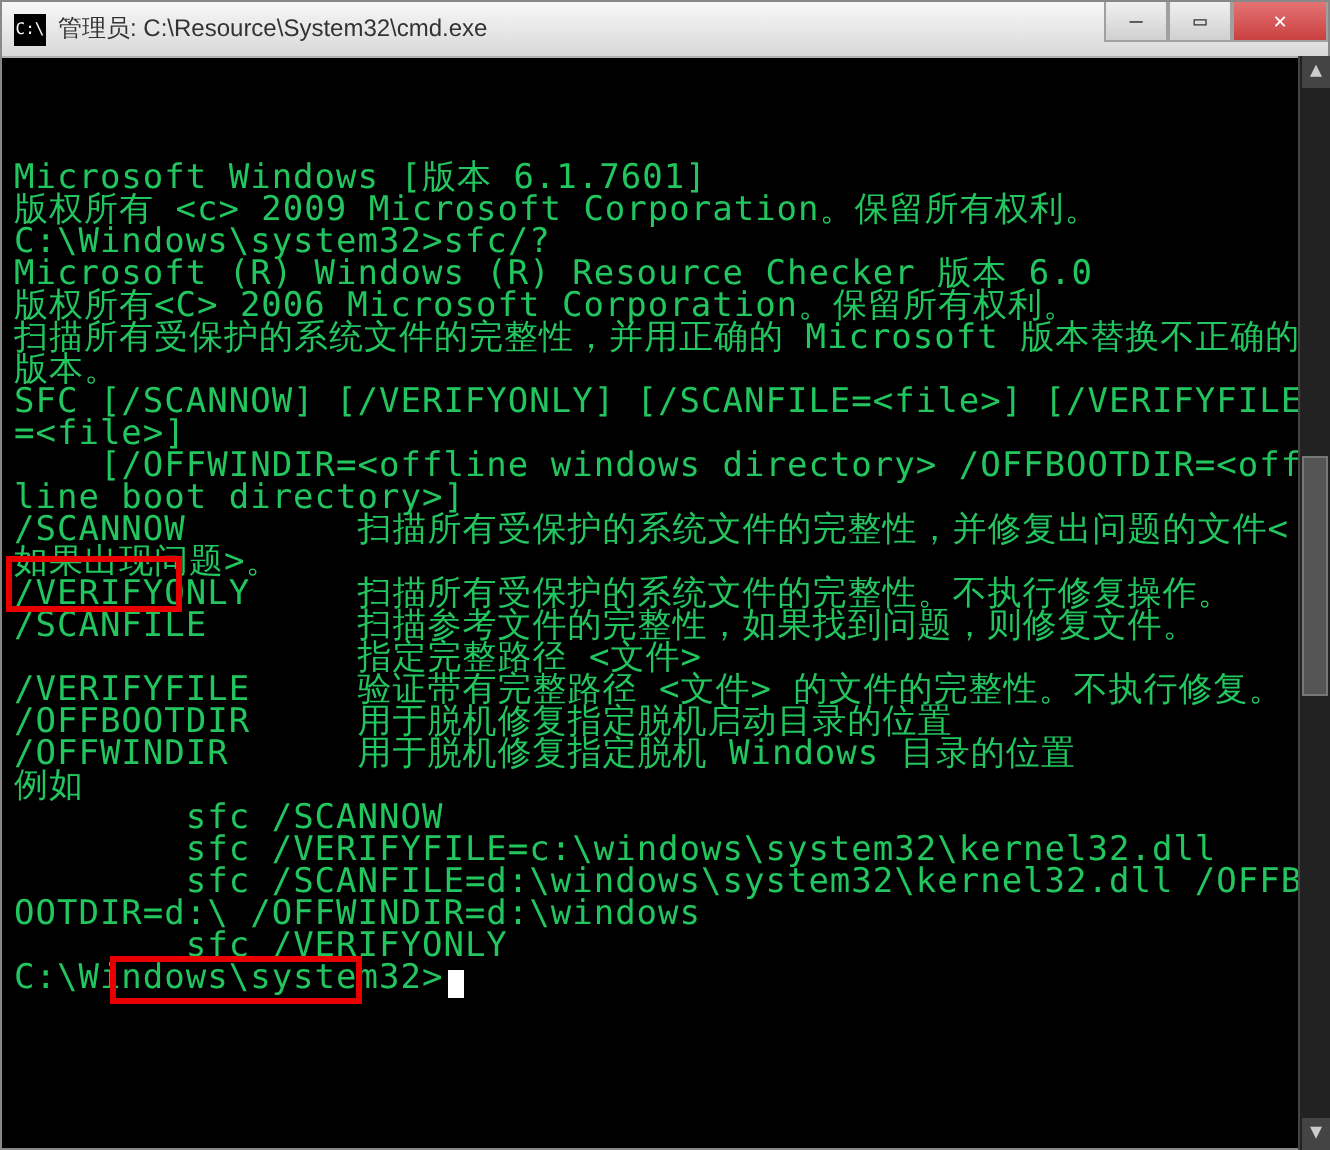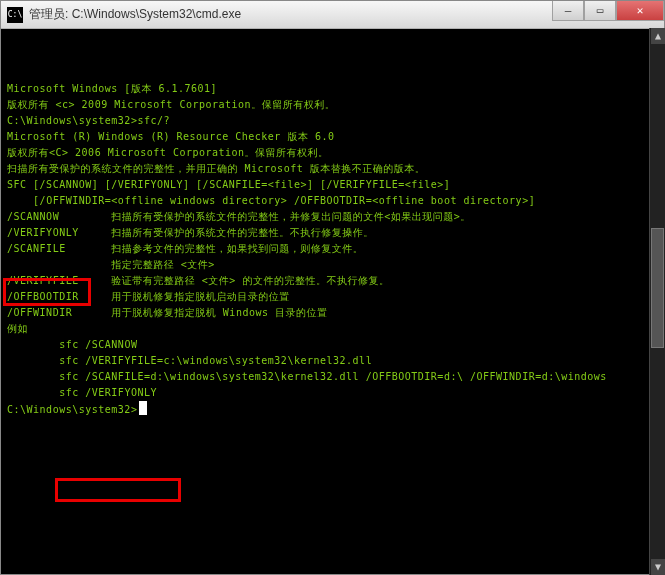--- a/index.html
+++ b/index.html
@@ -56,26 +56,26 @@
     font-size: 11px;
     color: #333;
   }
   .win-btn.close {
     width: 48px;
     background: linear-gradient(to bottom, #e57373, #c94141);
     color: #fff;
   }
   .terminal {
     background: #000;
-    color: #84cc16;
+    color: #22c55e;
     width: 100%;
     height: calc(100% - 28px);
     padding: 4px 6px;
     font-family: "SimSun", "NSimSun", "Consolas", monospace;
-    font-size: 10px;
+    font-size: 17px;
     line-height: 16px;
     white-space: pre;
     overflow: hidden;
     position: relative;
     letter-spacing: 0.5px;
   }
   .terminal .line { white-space: pre-wrap; word-break: break-all; }
   .hl {
     border: 3px solid #e80000;
     position: absolute;
@@ -121,21 +121,21 @@
     left: 1px;
   }
   .scrollbar .arrow.up { top: 0; }
   .scrollbar .arrow.down { bottom: 0; }
 </style>
 </head>
 <body>
 
 <div class="titlebar">
   <div class="icon">C:\</div>
-  <div class="title">管理员: C:\Windows\System32\cmd.exe</div>
+  <div class="title">管理员: C:\Resource\System32\cmd.exe</div>
   <div class="win-btns">
     <div class="win-btn">—</div>
     <div class="win-btn">▭</div>
     <div class="win-btn close">✕</div>
   </div>
 </div>
 
 <div class="terminal" id="term">
   <div class="hl hl1"></div>
   <div class="hl hl2"></div>

